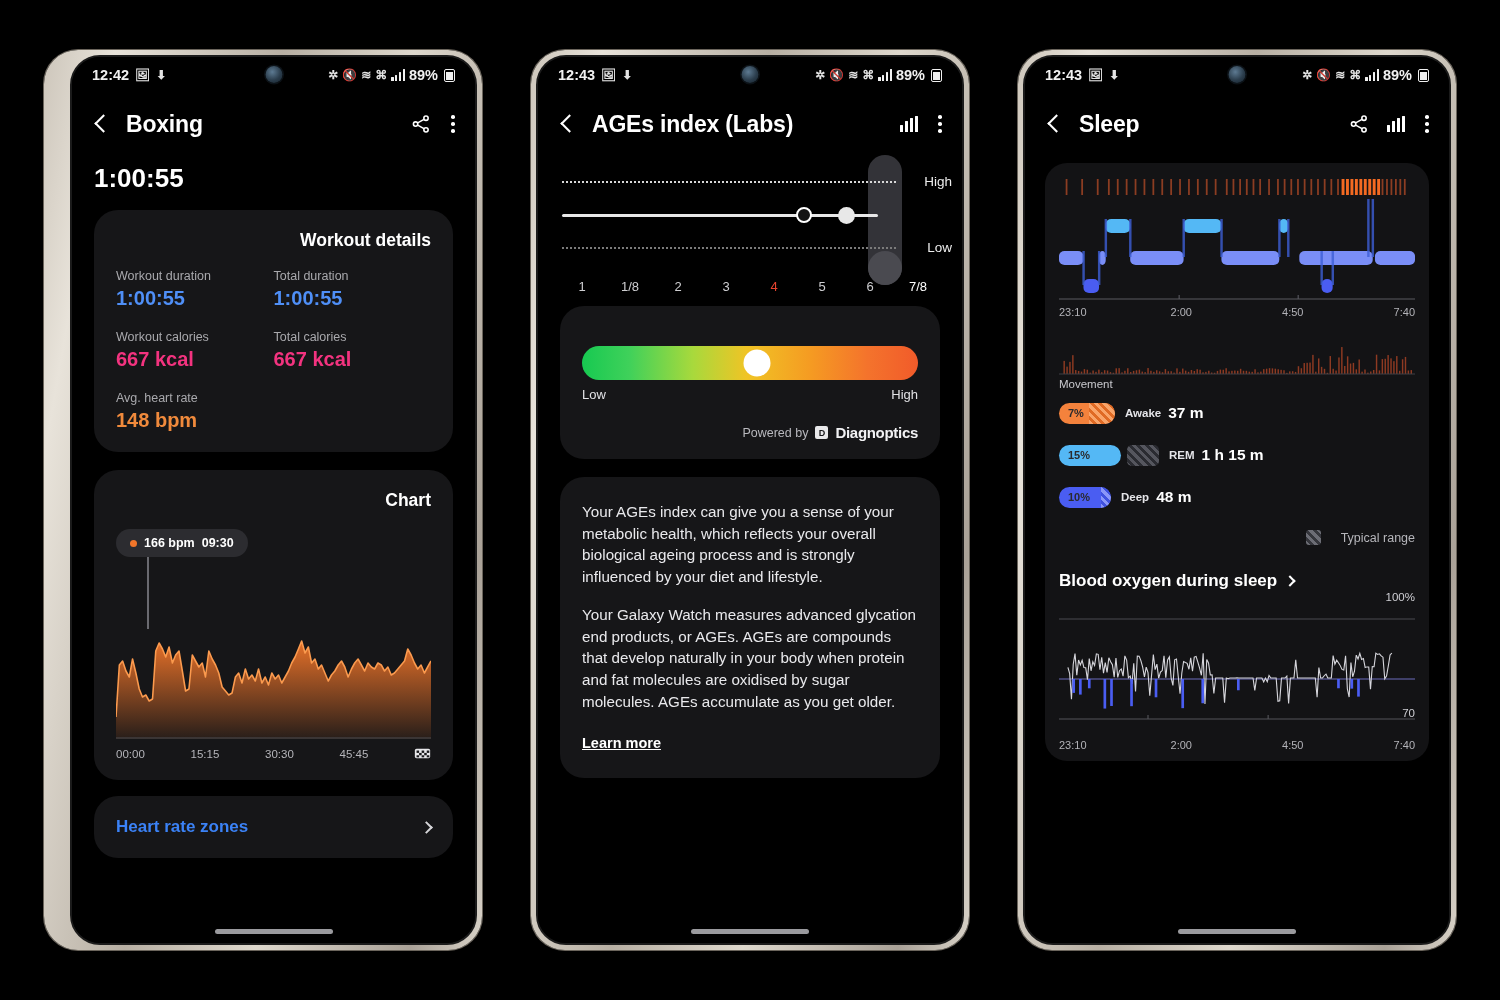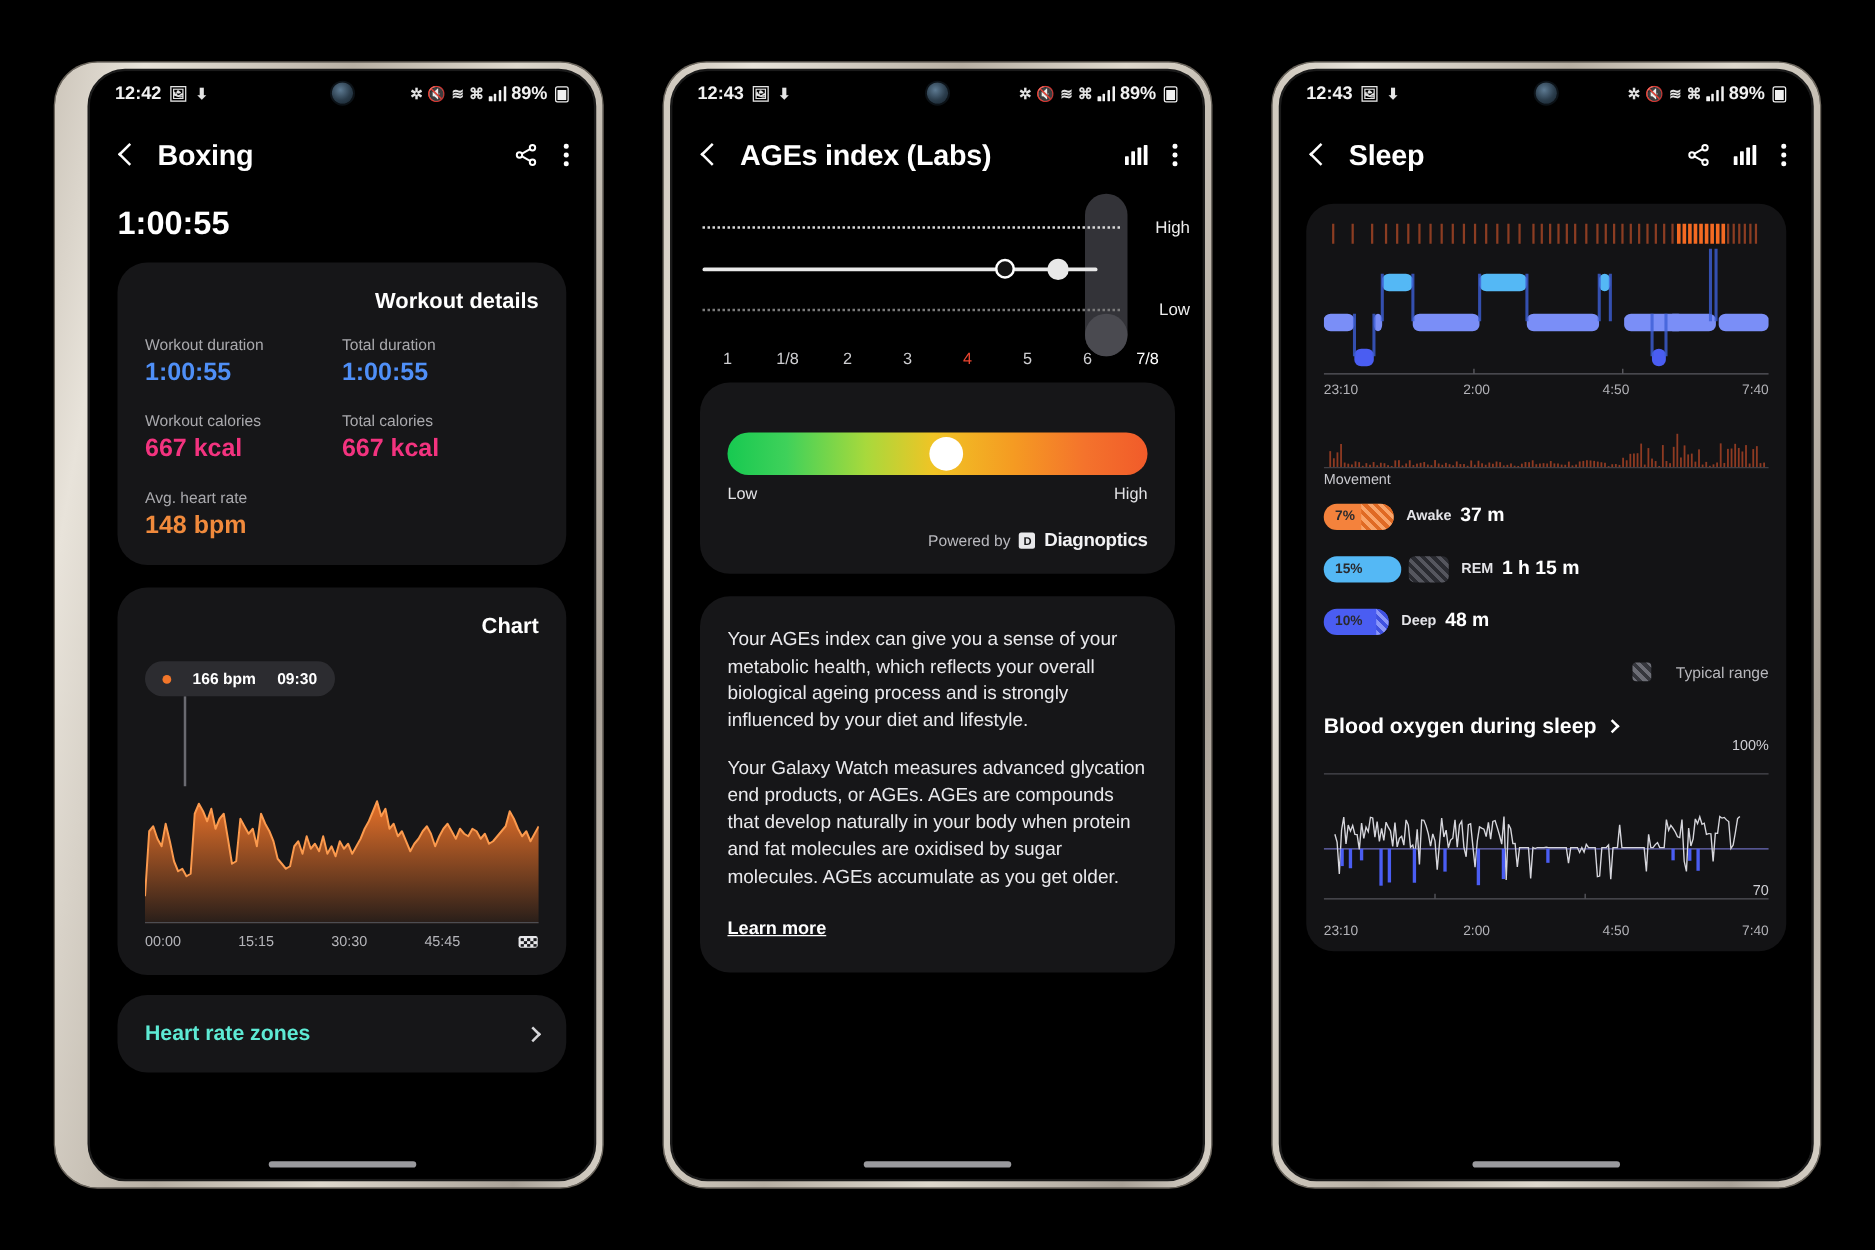--- a/index.html
+++ b/index.html
@@ -80,33 +80,33 @@
   .details-card{margin:0 22px;}
   .metric-grid{display:grid;grid-template-columns:1fr 1fr;row-gap:20px;margin-top:18px;}
   .m-label{font-size:12.5px;color:#a9a9ad;margin-bottom:4px;}
   .m-value{font-size:20px;font-weight:700;}
   .v-blue{color:#4f8ff7;}
   .v-pink{color:#f3337f;}
   .v-orange{color:#f08a3c;}
 
   .chart-card{margin:18px 22px 0;}
   .tooltip{
-    display:inline-flex;align-items:center;gap:17px;background:#2c2c30;
+    display:inline-flex;align-items:center;gap:7px;background:#2c2c30;
     border-radius:16px;padding:7px 14px;color:#fff;font-size:12.5px;font-weight:600;margin-top:18px;
   }
   .tt-dot{width:7px;height:7px;border-radius:50%;background:#f2762a;display:inline-block;}
   .tt-stem{width:1.5px;height:72px;background:#6a6a70;margin-left:31px;}
   .hr-chart{position:relative;height:112px;margin-top:-2px;}
   .hr-axis{display:flex;align-items:center;font-size:11.5px;color:#b5b5ba;margin-top:8px;}
   .hr-axis span{flex:1;}
   .flag{width:17px;height:13px;}
 
   .row-card{
     margin:16px 22px 0;height:62px;display:flex;align-items:center;
-    padding:0 22px;color:#5eead4;font-size:17px;font-weight:700;gap:33px;
+    padding:0 22px;color:#3b82f6;font-size:17px;font-weight:700;gap:33px;
   }
   .chev-r{margin-left:auto;width:9px;height:9px;border-top:2.2px solid #d5d5d8;border-right:2.2px solid #d5d5d8;transform:rotate(45deg);}
 
   
   .slider-wrap{position:relative;padding:12px 0 0;height:130px;}
   .dotline{position:absolute;left:24px;right:66px;height:1px;}
   .dotline.hi{top:26px;border-top:2px dotted #d8d8d8;}
   .dotline.lo{top:92px;border-top:2px dotted #7b7b7b;}
   .solidline{position:absolute;left:24px;right:84px;top:59px;height:3px;background:#e8e8e8;border-radius:2px;}
   .kn-hollow{position:absolute;top:52px;left:258px;width:16px;height:16px;border-radius:50%;background:#141414;border:2.5px solid #fff;}

